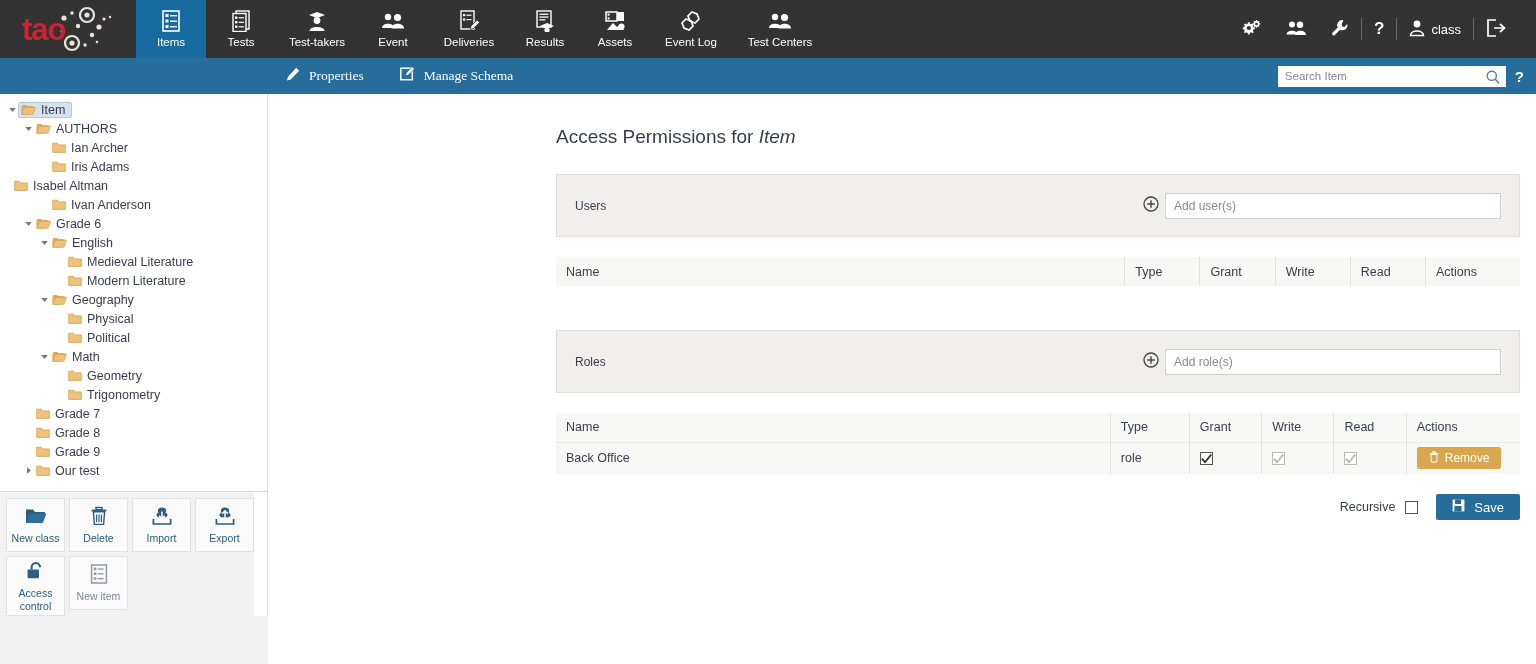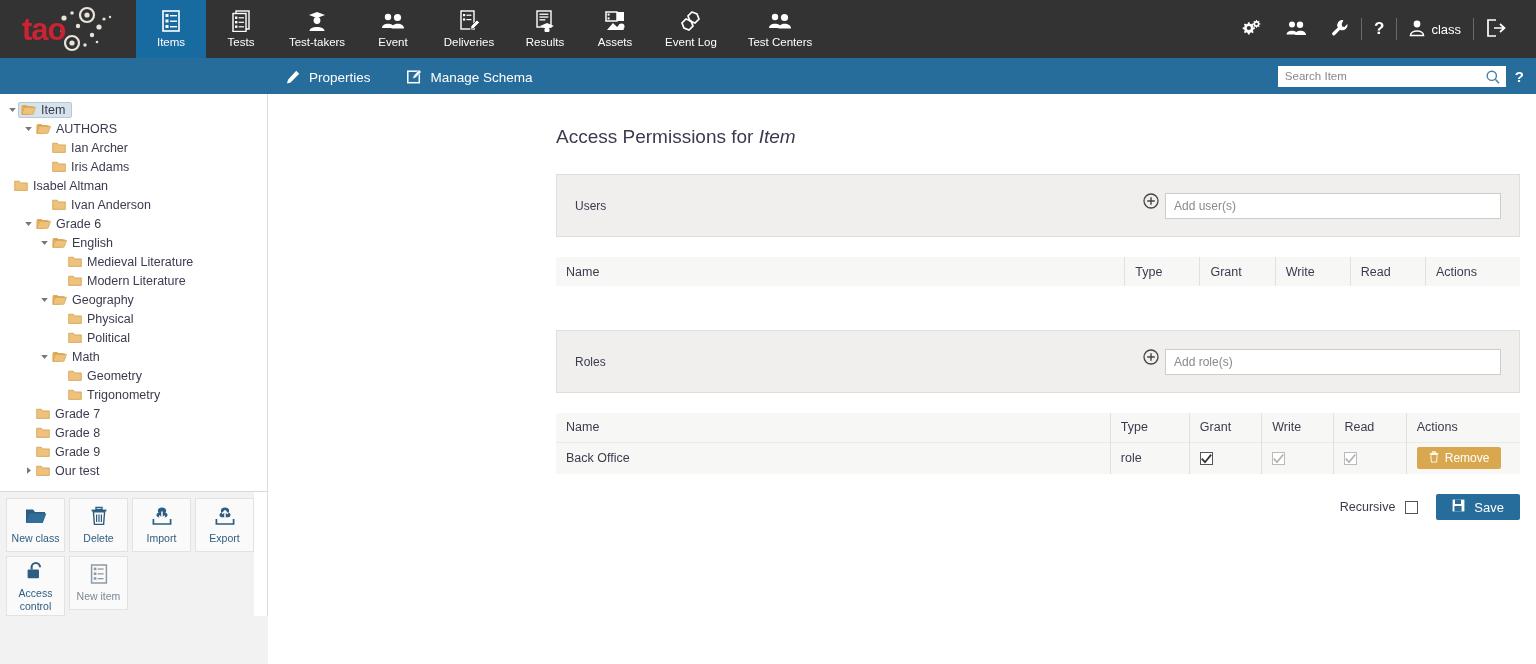--- a/index.html
+++ b/index.html
@@ -52,23 +52,23 @@
 
   
   .subbar {
     height: 36px; background: #266d9c;
     display: flex; align-items: center;
     position: relative;
   }
   .subbar-left { width: 268px; height: 36px; }
   .subbar-tabs { display: flex; align-items: center; height: 36px; }
   .subtab {
-    display: flex; align-items: flex-start; gap: 9px;
-    color: #ffffff; font-size: 13.5px; padding: 12px 18px;
-    height: 36px; cursor: pointer;
+    display: flex; align-items: center; gap: 9px;
+    color: #ffffff; font-size: 13.5px; padding: 2px 18px;
+    height: 36px; cursor: pointer; font-family: Liberation Serif, serif;
   }
   .subbar-right {
     margin-left: auto; display: flex; align-items: center;
     gap: 9px; padding-right: 12px;
   }
   .search-wrap {
     position: relative; width: 228px; height: 21px;
     background: #ffffff; border: 1px solid #ffffff;
     display: flex; align-items: center;
   }
@@ -139,21 +139,21 @@
     padding: 32px 0 0 288px;
   }
   .page-title .ital { font-style: italic; }
 
   .panel {
     margin: 26px 16px 0 288px; background: #f0efed;
     border: 1px solid #e0ded9; height: 63px;
     display: flex; align-items: center; padding: 0 18px;
   }
   .panel-label { font-size: 12px; color: #3b3b4f; }
-  .panel-add { margin-left: auto; display: flex; align-items: flex-start; gap: 0px; }
+  .panel-add { margin-left: auto; display: flex; align-items: center; gap: 0px; }
   .plus-ico { margin-right: 6px; }
   .add-input {
     width: 336px; height: 26px; background: #ffffff;
     border: 1px solid #cfcdc8; font-size: 12px; color: #777;
     padding: 0 8px; outline: none;
     font-family: "Liberation Sans", sans-serif;
   }
   .add-input::placeholder { color: #8a8a8a; }
 
   table.perm {

